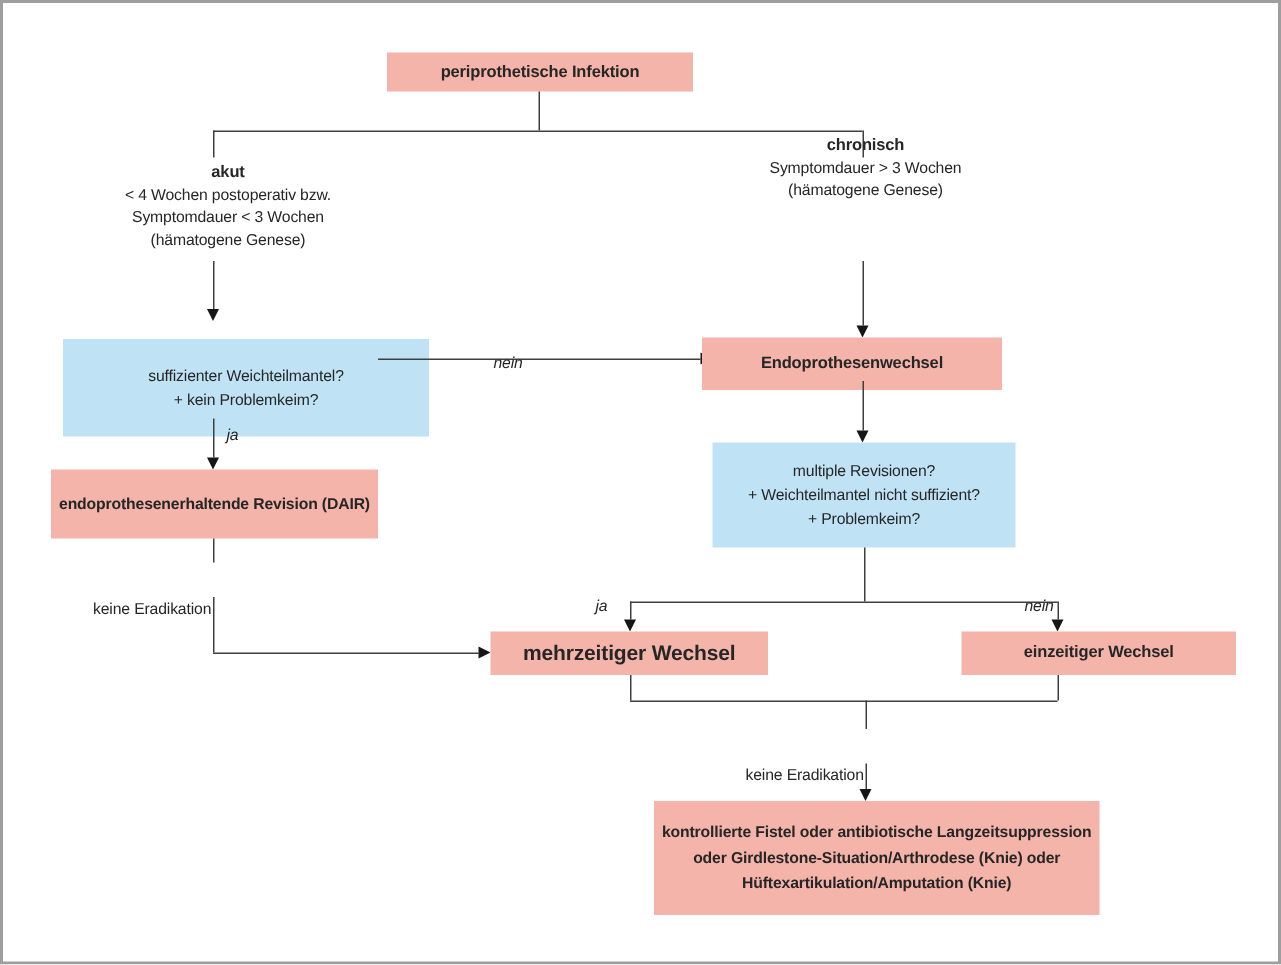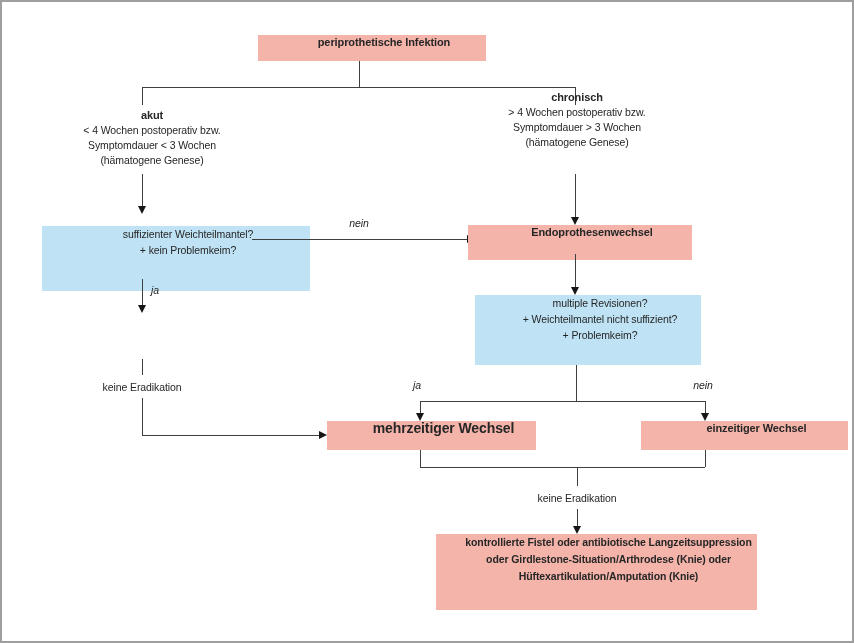--- a/index.html
+++ b/index.html
@@ -8,33 +8,33 @@
   }
   html,body{margin:0;padding:0;background:#fff;}
   .canvas{
     position:relative; width:854px; height:643px; background:#ffffff;
     border:2px solid var(--frame); box-sizing:border-box;
     font-family:"Liberation Sans", sans-serif; color:var(--text);
     letter-spacing:-0.1px; overflow:hidden;
   }
   .box{
     position:absolute; display:flex; flex-direction:column;
-    align-items:center; justify-content:flex-start; text-align:center;
-    font-size:10.5px; font-weight:bold; line-height:15px;padding-left:24px;
+    align-items:center; justify-content:center; text-align:center;
+    font-size:10.5px; font-weight:bold; line-height:15px;
   }
   .pink{background:var(--pink);}
   .blue{background:var(--blue); font-weight:normal; font-size:10.5px; line-height:16px;}
   .vl,.hl{position:absolute; background:var(--line);}
   .vl{width:1px;} .hl{height:1px;}
   .ah{position:absolute; width:0; height:0;}
   .ah-down{border-left:4px solid transparent; border-right:4px solid transparent; border-top:8px solid var(--arrow);}
   .ah-right{border-top:4px solid transparent; border-bottom:4px solid transparent; border-left:8px solid var(--arrow);}
   .lbl{position:absolute; font-size:10.5px; line-height:14px;}
   .it{font-style:italic;}
-  .ctr{text-align:center;}
+  .ctr{margin-top:19px;}
   .branch{position:absolute; text-align:center; font-size:10.5px; line-height:15px;}
   .branch .ttl{font-weight:bold; font-size:11px;}
 </style>
 </head>
 <body>
 
 <div class="canvas">
 
   <div class="box pink" style="left:256px; top:33px; width:204px; height:26px; font-size:11px;">
     <span>periprothetische Infektion</span>
@@ -47,21 +47,20 @@
 
   <div class="branch" style="left:50px; top:106px; width:200px;text-align:center;">
     <div class="ttl">akut</div>
     <div>&lt; 4 Wochen postoperativ bzw.</div>
     <div>Symptomdauer &lt; 3 Wochen</div>
     <div>(hämatogene Genese)</div>
   </div>
 
   <div class="branch" style="left:475px; top:88px; width:200px;">
     <div class="ttl">chronisch</div>
-    <div>&gt; 4 Wochen postoperativ bzw.</div>
     <div>Symptomdauer &gt; 3 Wochen</div>
     <div>(hämatogene Genese)</div>
   </div>
 
   <div class="vl" style="left:140px; top:172px; height:33px;"></div>
   <div class="ah ah-down" style="left:136px; top:204px;"></div>
 
   <div class="vl" style="left:573px; top:172px; height:43px;"></div>
   <div class="ah ah-down" style="left:569px; top:215px;"></div>
 
@@ -84,20 +83,23 @@
   <div class="box blue" style="left:473px; top:293px; width:202px; height:70px;">
     <div>multiple Revisionen?</div>
     <div>+ Weichteilmantel nicht suffizient?</div>
     <div>+ Problemkeim?</div>
   </div>
 
   <div class="vl" style="left:140px; top:277px; height:26px;"></div>
   <div class="ah ah-down" style="left:136px; top:303px;"></div>
   <div class="lbl it" style="left:149px; top:281px;">ja</div>
 
+  <div class="box pink" style="left:32px; top:311px; width:218px; height:46px;">
+    <span>endoprothesenerhaltende Revision (DAIR)</span>
+  </div>
 
   <div class="vl" style="left:140px; top:357px; height:16px;"></div>
   <div class="lbl ctr" style="left:60px; top:378px; width:160px;">keine Eradikation</div>
   <div class="vl" style="left:140px; top:396px; height:37px;"></div>
   <div class="hl" style="left:140px; top:433px; width:177px;"></div>
   <div class="ah ah-right" style="left:317px; top:429px;"></div>
 
   <div class="vl" style="left:574px; top:363px; height:36px;"></div>
   <div class="hl" style="left:418px; top:399px; width:285px;"></div>
   <div class="vl" style="left:418px; top:399px; height:12px;"></div>

